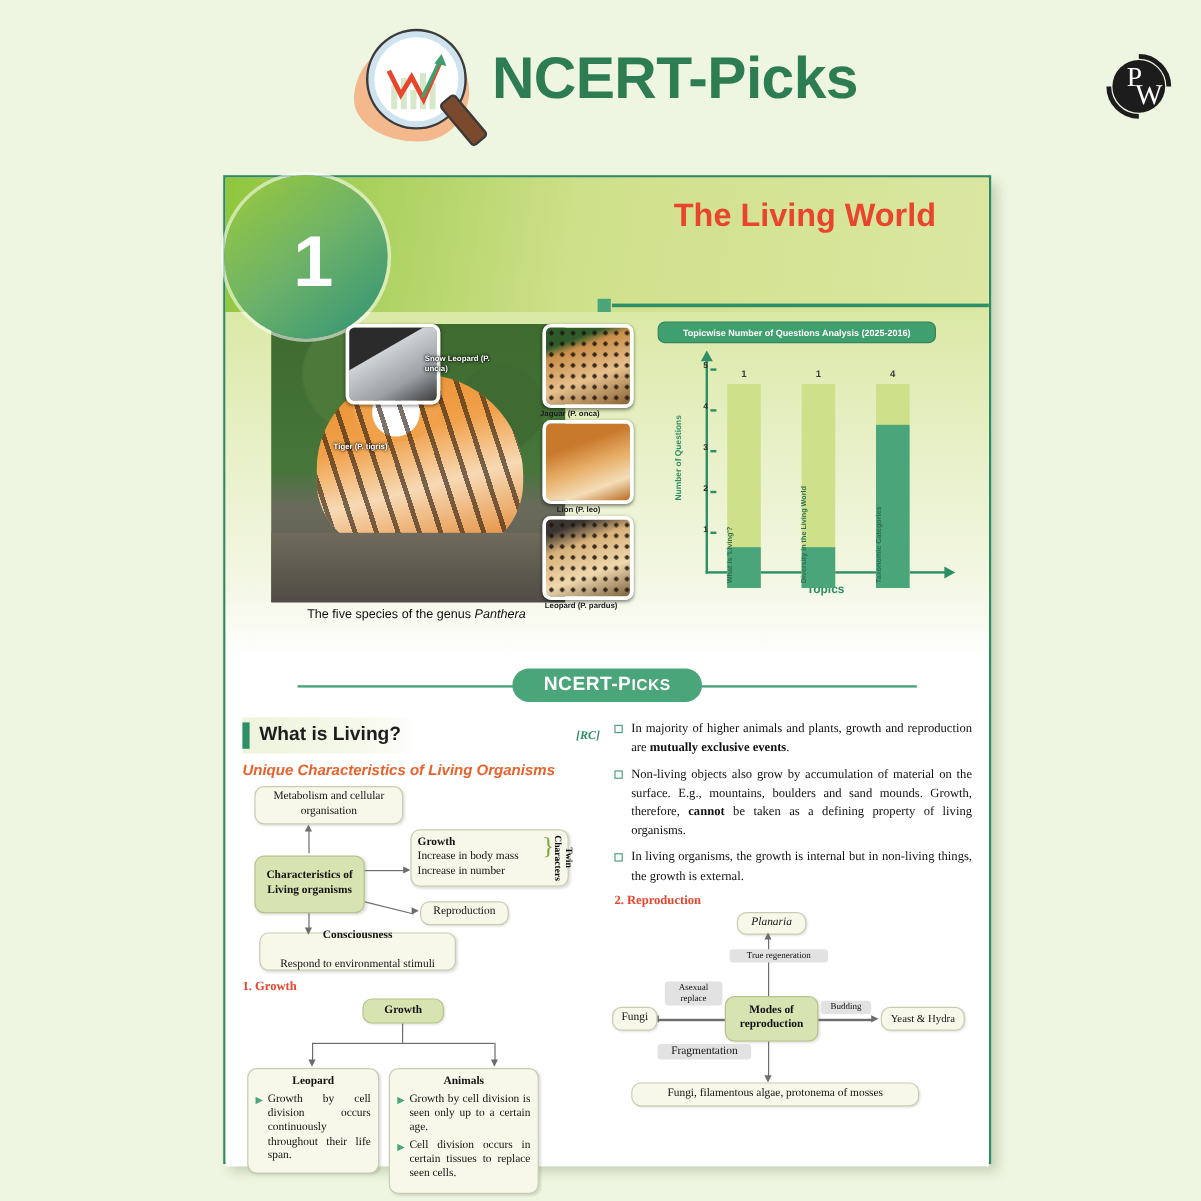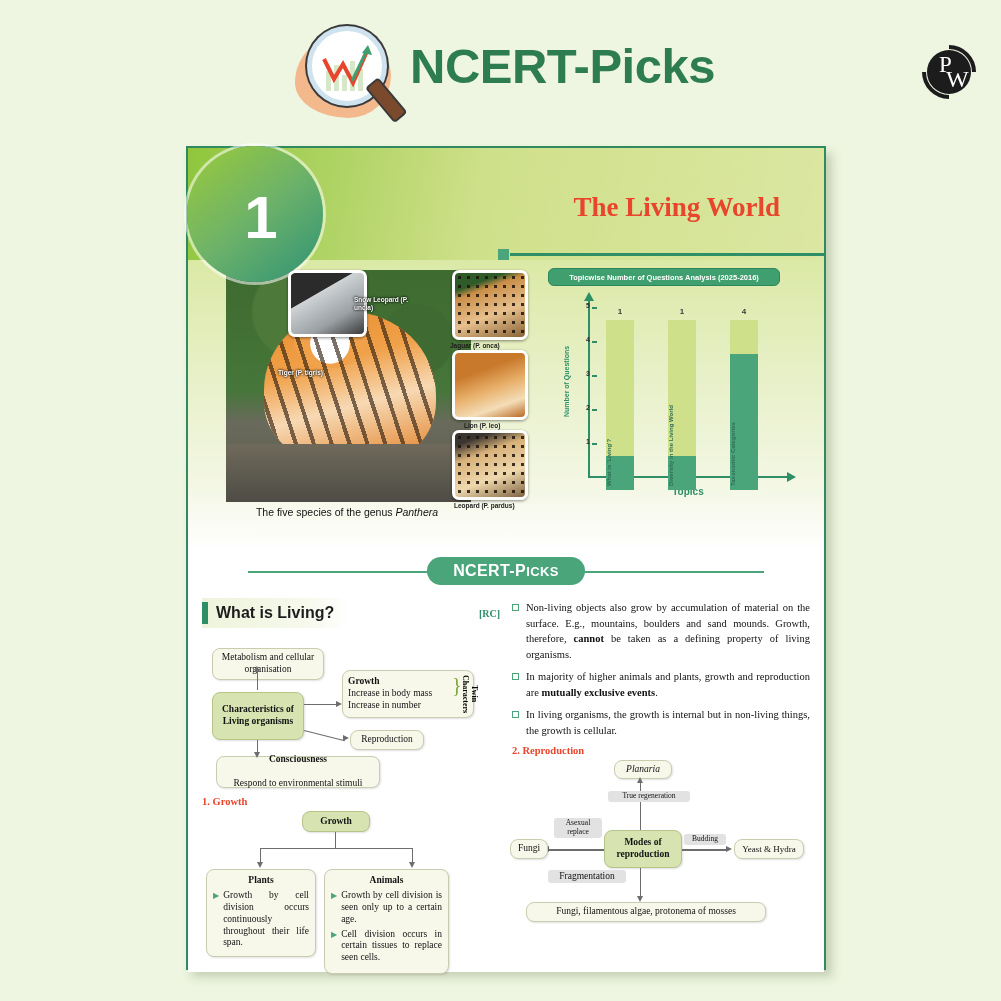--- a/index.html
+++ b/index.html
@@ -65,22 +65,22 @@
     box-shadow: 0 0 0 3px rgba(255,255,255,.55);
     display: flex; align-items: center; justify-content: center;
     z-index: 4;
   }
   .chapnum span {
     font-family: "Liberation Sans", sans-serif;
     color: #fff; font-size: 60px; font-weight: bold;
     margin-left: 12px; margin-top: 6px;
   }
   .chaptitle {
-    position: absolute; right: 44px; top: 44px;
-    font-family: Liberation Serif, serif;
+    position: absolute; right: 44px; top: 16px;
+    font-family: Liberation Sans, sans-serif;
     font-weight: bold; font-size: 27px; color: #e8452c;
   }
   .rule-wrap {
     position: absolute; left: 310px; right: 0; top: 101px; height: 12px;
   }
   .rule-line {
     position: absolute; left: 12px; right: 0; top: 4px; height: 3px;
     background: #2e8f66;
   }
   .rule-sq {
@@ -268,21 +268,21 @@
     display: inline-flex; align-items: center; gap: 8px;
     background: linear-gradient(90deg, #eef4dc 0%, #f6f9ec 70%, #ffffff 100%);
     border-radius: 0 14px 14px 0; padding: 4px 16px 4px 0;
   }
   .heading-bar { width: 6px; height: 22px; background: #2e8f66; }
   .heading-pill .txt {
     font-family: "Liberation Sans", sans-serif;
     font-weight: bold; font-size: 16px; color: #1d1d1d;
   }
   .rc-tag {
-    font-family: "Liberation Serif", serif; 
+    font-family: "Liberation Serif", serif; font-style: italic;
     font-weight: bold; font-size: 10px; color: #2e8f66;
   }
   .sub-orange {
     margin-top: 7px;
     font-family: "Liberation Sans", sans-serif;
     font-style: italic; font-weight: bold; font-size: 12.5px; color: #e8622c;
   }
   .sec-num {
     font-family: "Liberation Serif", serif;
     font-weight: bold; font-size: 10.5px; color: #e8452c;
@@ -457,23 +457,24 @@
     <div class="col">
 
       <div class="heading-row">
         <div class="heading-pill">
           <div class="heading-bar"></div>
           <div class="txt">What is Living?</div>
         </div>
         <div class="rc-tag">[RC]</div>
       </div>
 
+      <div class="sub-orange">Unique Characteristics of Living Organisms</div>
 
       <div style="position:relative;height:160px;margin-top:6px;">
-        <div class="fbox" style="left:10px;top:14px;width:112px;height:32px;">Metabolism and cellular organisation</div>
+        <div class="fbox" style="left:10px;top:0px;width:124px;height:32px;">Metabolism and cellular organisation</div>
 
         <div class="fbox green" style="left:10px;top:58px;width:92px;height:48px;">Characteristics of  Living organisms</div>
 
         <div class="fbox" style="left:140px;top:36px;width:132px;height:48px;flex-direction:column;align-items:flex-start;justify-content:center;">
           <div style="font-weight:bold;">Growth</div>
           <div>Increase in body mass</div>
           <div>Increase in number</div>
         </div>
         <div style="position:absolute;left:250px;top:40px;color:#7aa33a;font-size:20px;">}</div>
         <div class="vtext" style="position:absolute;left:258px;top:38px;height:44px;">Twin Characters</div>
@@ -501,21 +502,21 @@
         <div class="fbox green" style="left:100px;top:0px;width:68px;height:21px;">Growth</div>
 
         <div class="arrow v" style="left:133px;top:21px;height:16px;"></div>
         <div class="arrow h" style="left:58px;top:37px;width:152px;"></div>
         <div class="arrow v" style="left:58px;top:37px;height:16px;"></div>
         <div class="ahead down" style="left:54.5px;top:51px;"></div>
         <div class="arrow v" style="left:210px;top:37px;height:16px;"></div>
         <div class="ahead down" style="left:206.5px;top:51px;"></div>
 
         <div class="fbox" style="left:4px;top:58px;width:110px;height:88px;flex-direction:column;align-items:stretch;justify-content:flex-start;padding:5px 6px;">
-          <div style="font-weight:bold;text-align:center;margin-bottom:3px;">Plants</div>
+          <div style="font-weight:bold;text-align:center;margin-bottom:3px;">Leopard</div>
           <div style="display:flex;gap:4px;text-align:justify;">
             <span style="color:#4aa57b;font-size:8px;line-height:1.4;">▶</span>
             <span>Growth by cell division occurs continuously throughout their life span.</span>
           </div>
         </div>
 
         <div class="fbox" style="left:122px;top:58px;width:125px;height:105px;flex-direction:column;align-items:stretch;justify-content:flex-start;padding:5px 6px;">
           <div style="font-weight:bold;text-align:center;margin-bottom:3px;">Animals</div>
           <div style="display:flex;gap:4px;text-align:justify;margin-bottom:3px;">
             <span style="color:#4aa57b;font-size:8px;line-height:1.4;">▶</span>
@@ -527,29 +528,29 @@
           </div>
         </div>
       </div>
     </div>
 
     <div class="col">
 
       <div class="bullets" id="bullets-top">
           <div class="blt">
             <span class="sq"></span>
-            <span><span>Non-living objects also grow by accumulation of material on the surface. E.g., mountains, boulders and sand mounds. Growth, therefore, </span><b>cannot</b><span> be taken as a defining property of living organisms.</span></span>
+            <span><span>In majority of higher animals and plants, growth  and reproduction are </span><b>mutually exclusive  events</b><span>.</span></span>
           </div>
           <div class="blt">
             <span class="sq"></span>
-            <span><span>In majority of higher animals and plants, growth  and reproduction are </span><b>mutually exclusive  events</b><span>.</span></span>
+            <span><span>Non-living objects also grow by accumulation of material on the surface. E.g., mountains, boulders and sand mounds. Growth, therefore, </span><b>cannot</b><span> be taken as a defining property of living organisms.</span></span>
           </div>
           <div class="blt">
             <span class="sq"></span>
-            <span><span>In living organisms, the growth is internal but in non-living things, the growth is cellular.</span></span>
+            <span><span>In living organisms, the growth is internal but in non-living things, the growth is external.</span></span>
           </div>
         </div>
 
       <div class="sec-num" style="margin-top:4px;">2. Reproduction</div>
 
       <div style="position:relative;height:162px;margin-top:4px;">
         <div class="fbox" style="left:102px;top:0px;width:58px;height:19px;font-style:italic;">Planaria</div>
 
         <div class="arrow v" style="left:128px;top:19px;height:53px;"></div>
         <div class="ahead up" style="left:124.5px;top:17px;"></div>

